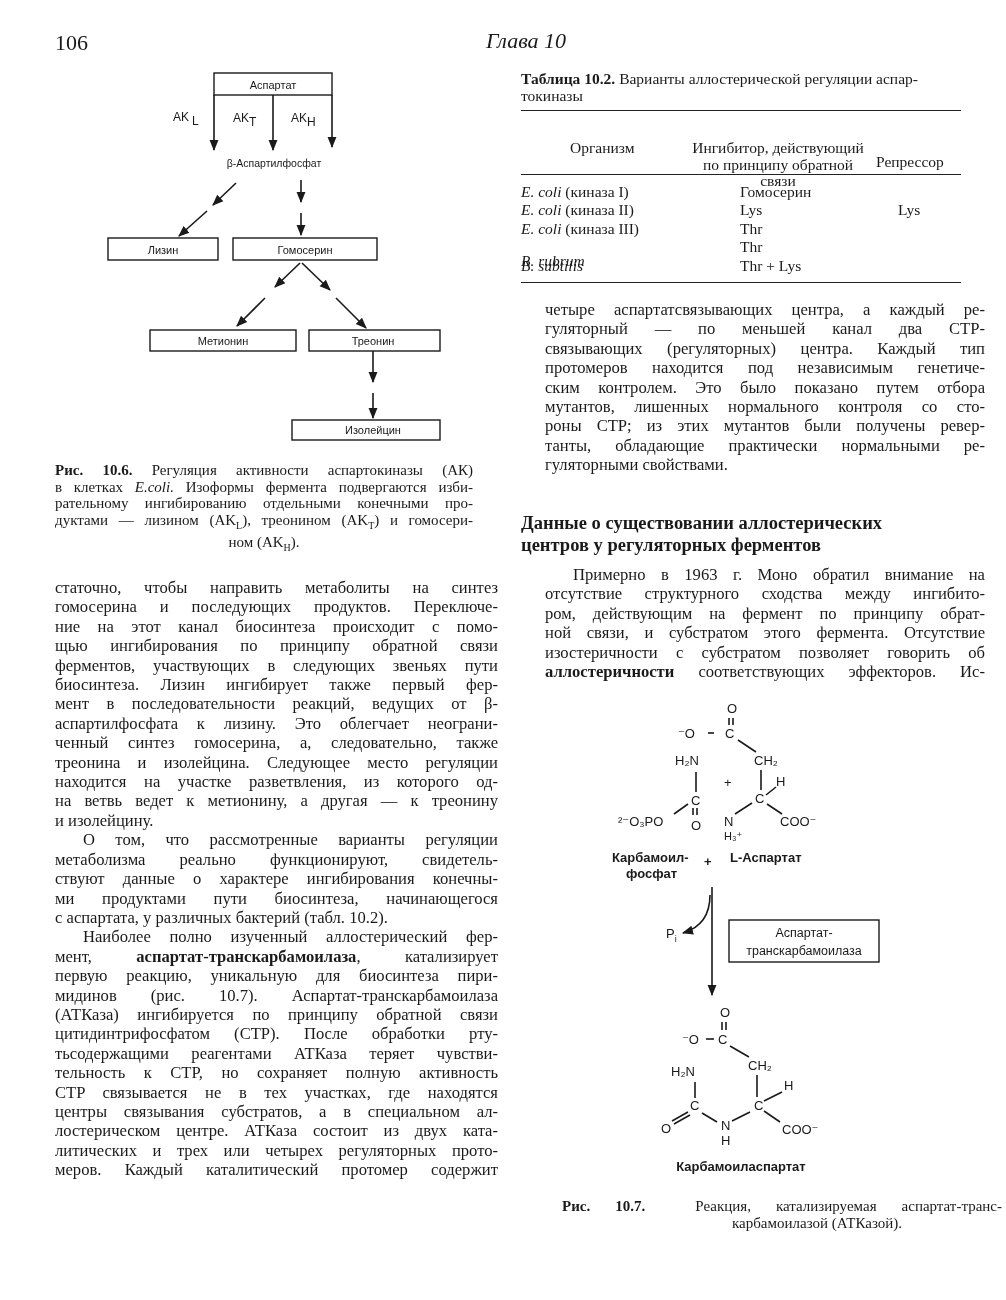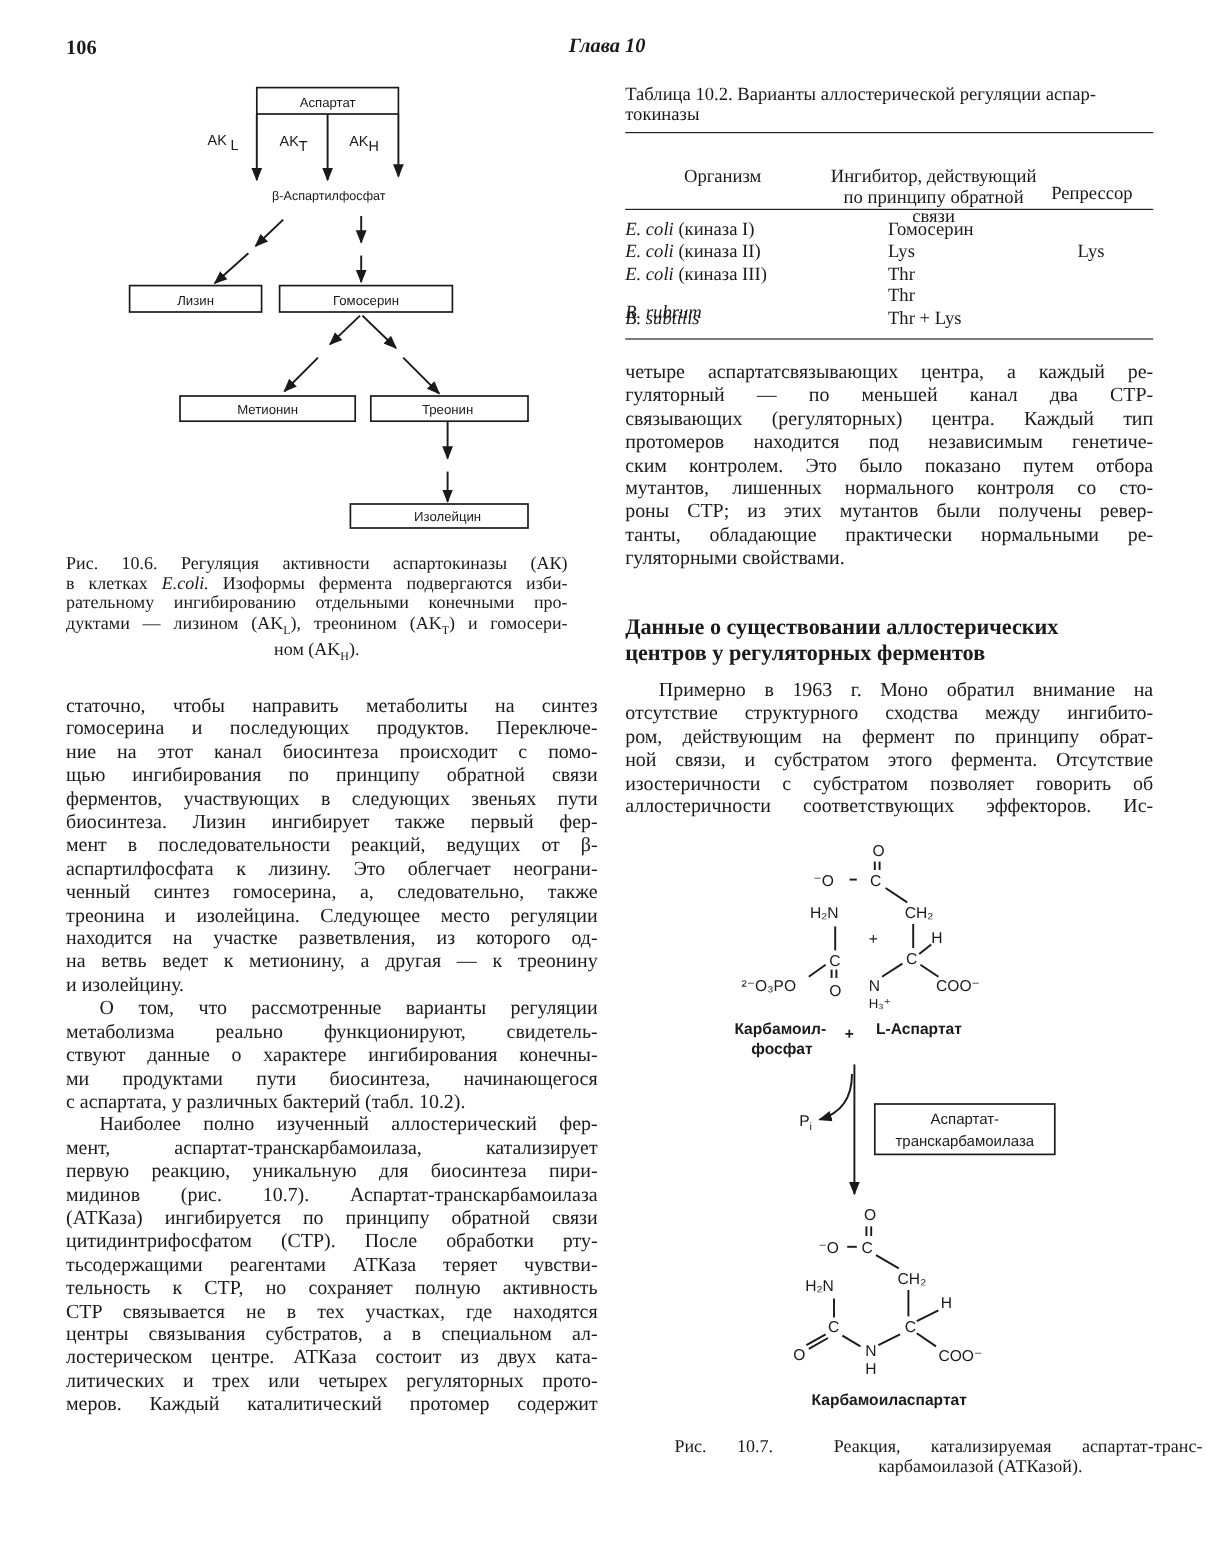--- a/index.html
+++ b/index.html
@@ -1,32 +1,32 @@
 <!DOCTYPE html>
 <html><head>
 <meta charset="utf-8">
 <style>
   html, body { margin: 0; padding: 0; background: #ffffff; }
   body { width: 1006px; height: 1300px; position: relative; overflow: hidden;
          font-family: "Liberation Serif", "DejaVu Serif", serif; color: #1a1a1a; }
   .abs { position: absolute; }
-  .running { font-size: 17px; font-weight: bold; }
+  .running { font-size: 22px; }
   .pagenum { left: 55px; top: 30px; }
-  .chapter { left: 474px; top: 28px; font-style: italic; }
+  .chapter { left: 486px; top: 28px; font-style: italic; }
 
   
   .col { font-size: 16.6px; line-height: 19.4px; text-align: justify; }
   .col .ln { display: block; text-align: justify; text-align-last: justify; white-space: nowrap; }
   .col .ln.last { text-align-last: left; }
   .col .ln.indent { padding-left: 28px; }
-  b { font-weight: normal; }
+  b { font-weight: bold; }
   i { font-style: italic; }
 
   .left-col { left: 55px; width: 443px; }
-  .right-col { left: 521px; width: 440px; }
+  .right-col { left: 545px; width: 440px; }
 
   .caption { font-size: 15px; line-height: 16.6px; }
   .caption .ln { display:block; text-align: justify; text-align-last: justify; white-space: nowrap; }
   .caption .ln.center { text-align: center; text-align-last: center; }
 
   .section-heading { font-size: 18.5px; font-weight: bold; line-height: 22px; }
 
   
   .tbl-title { font-size: 15.5px; line-height: 17px; }
   .tbl { font-size: 15.5px; }

